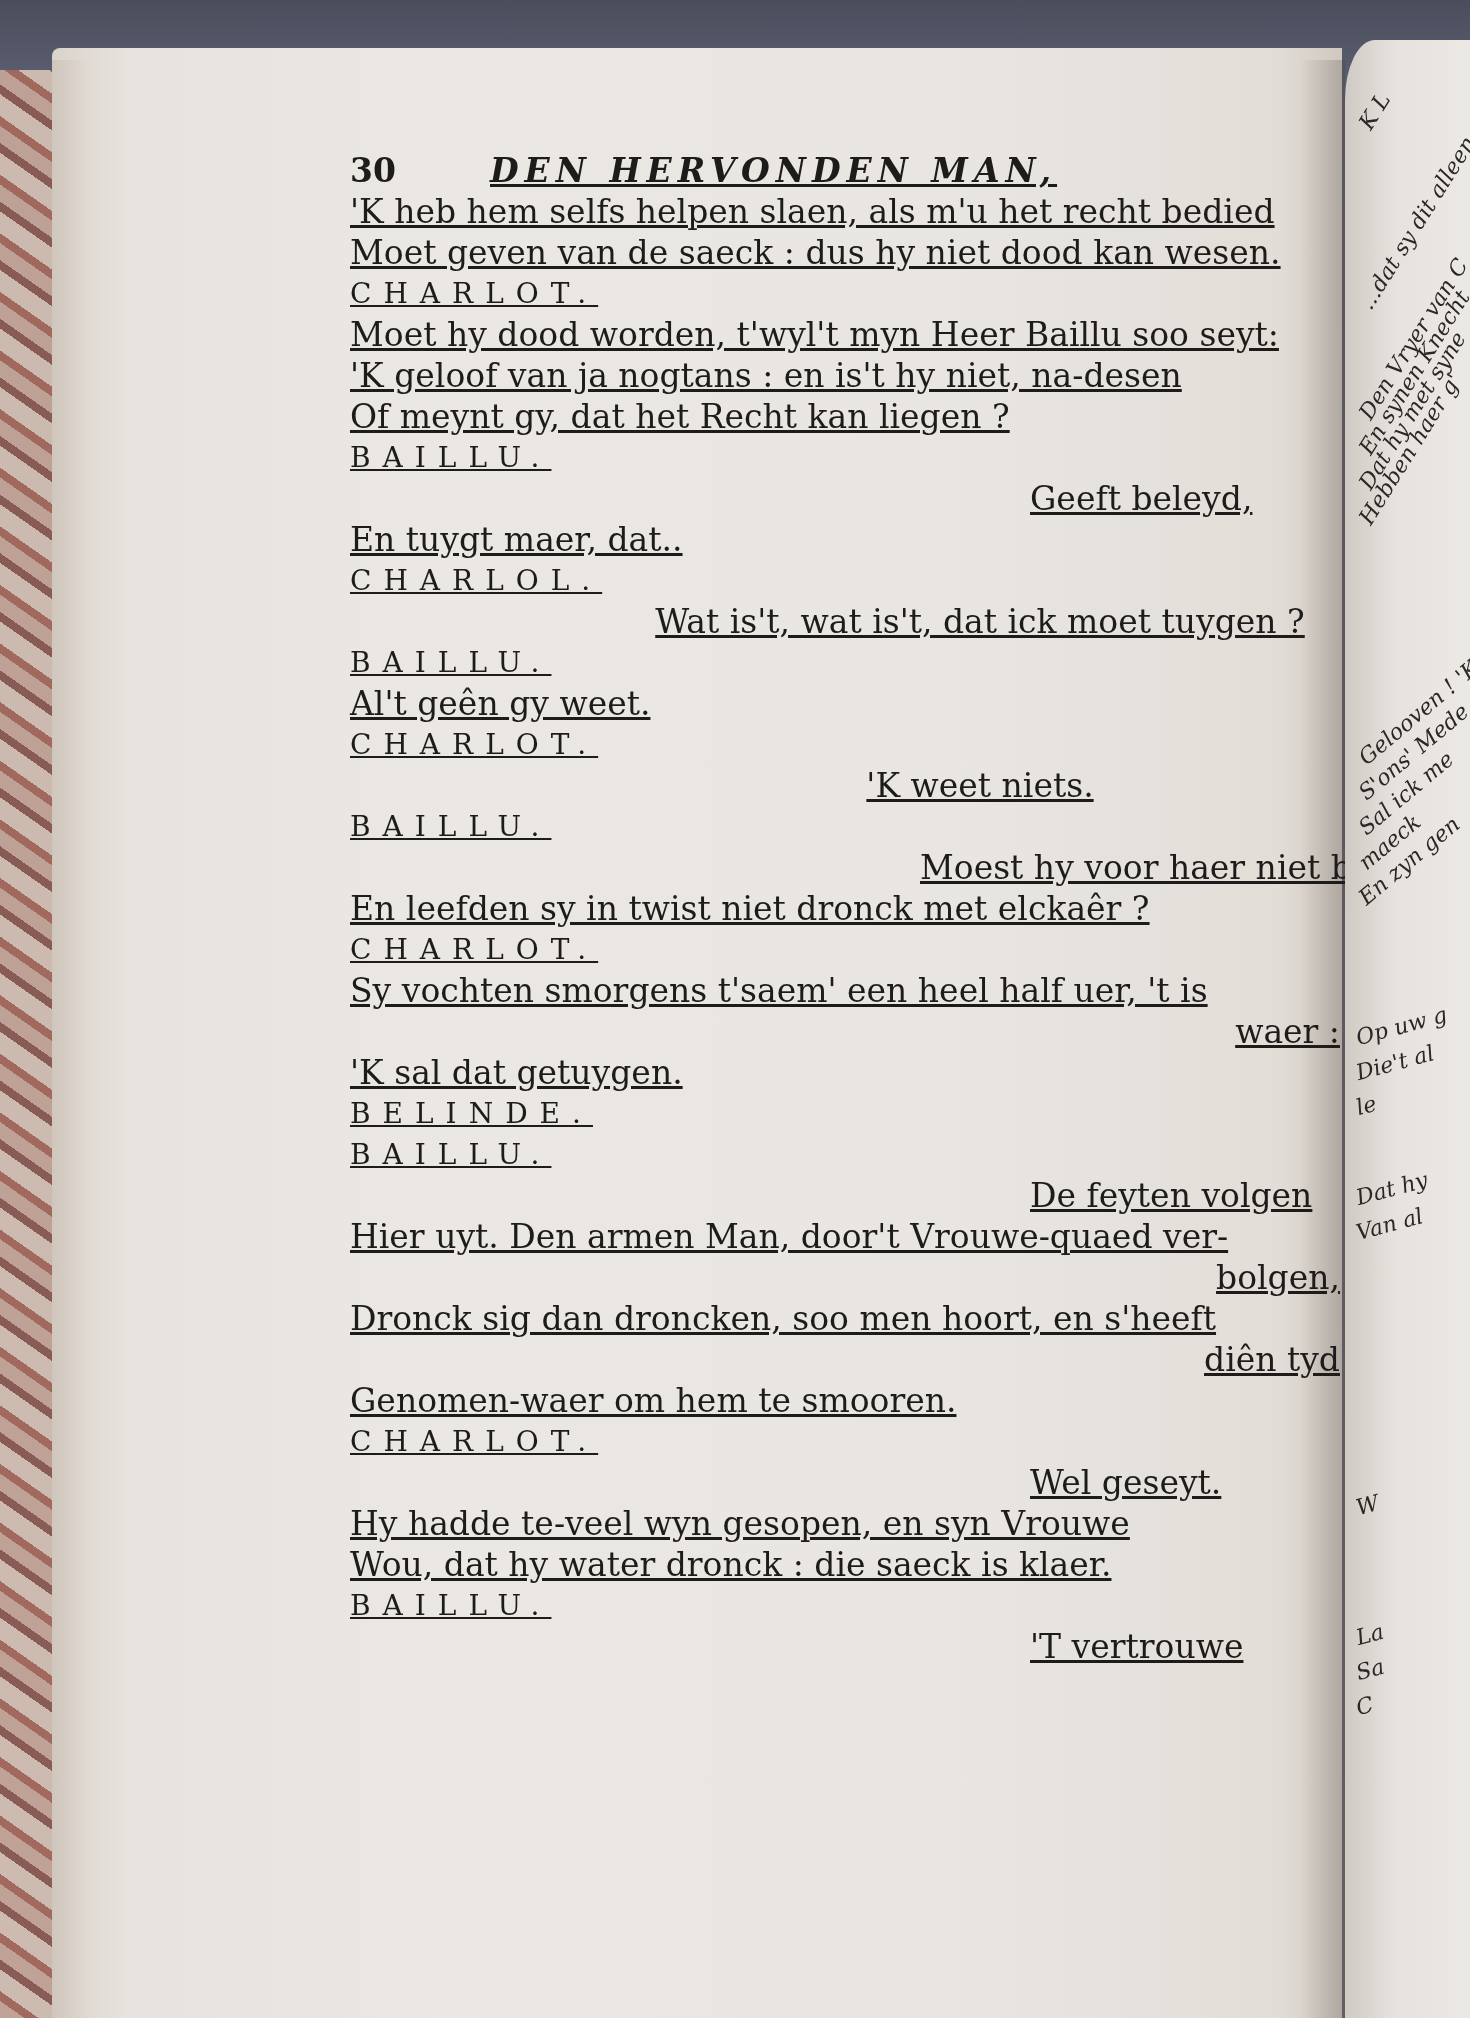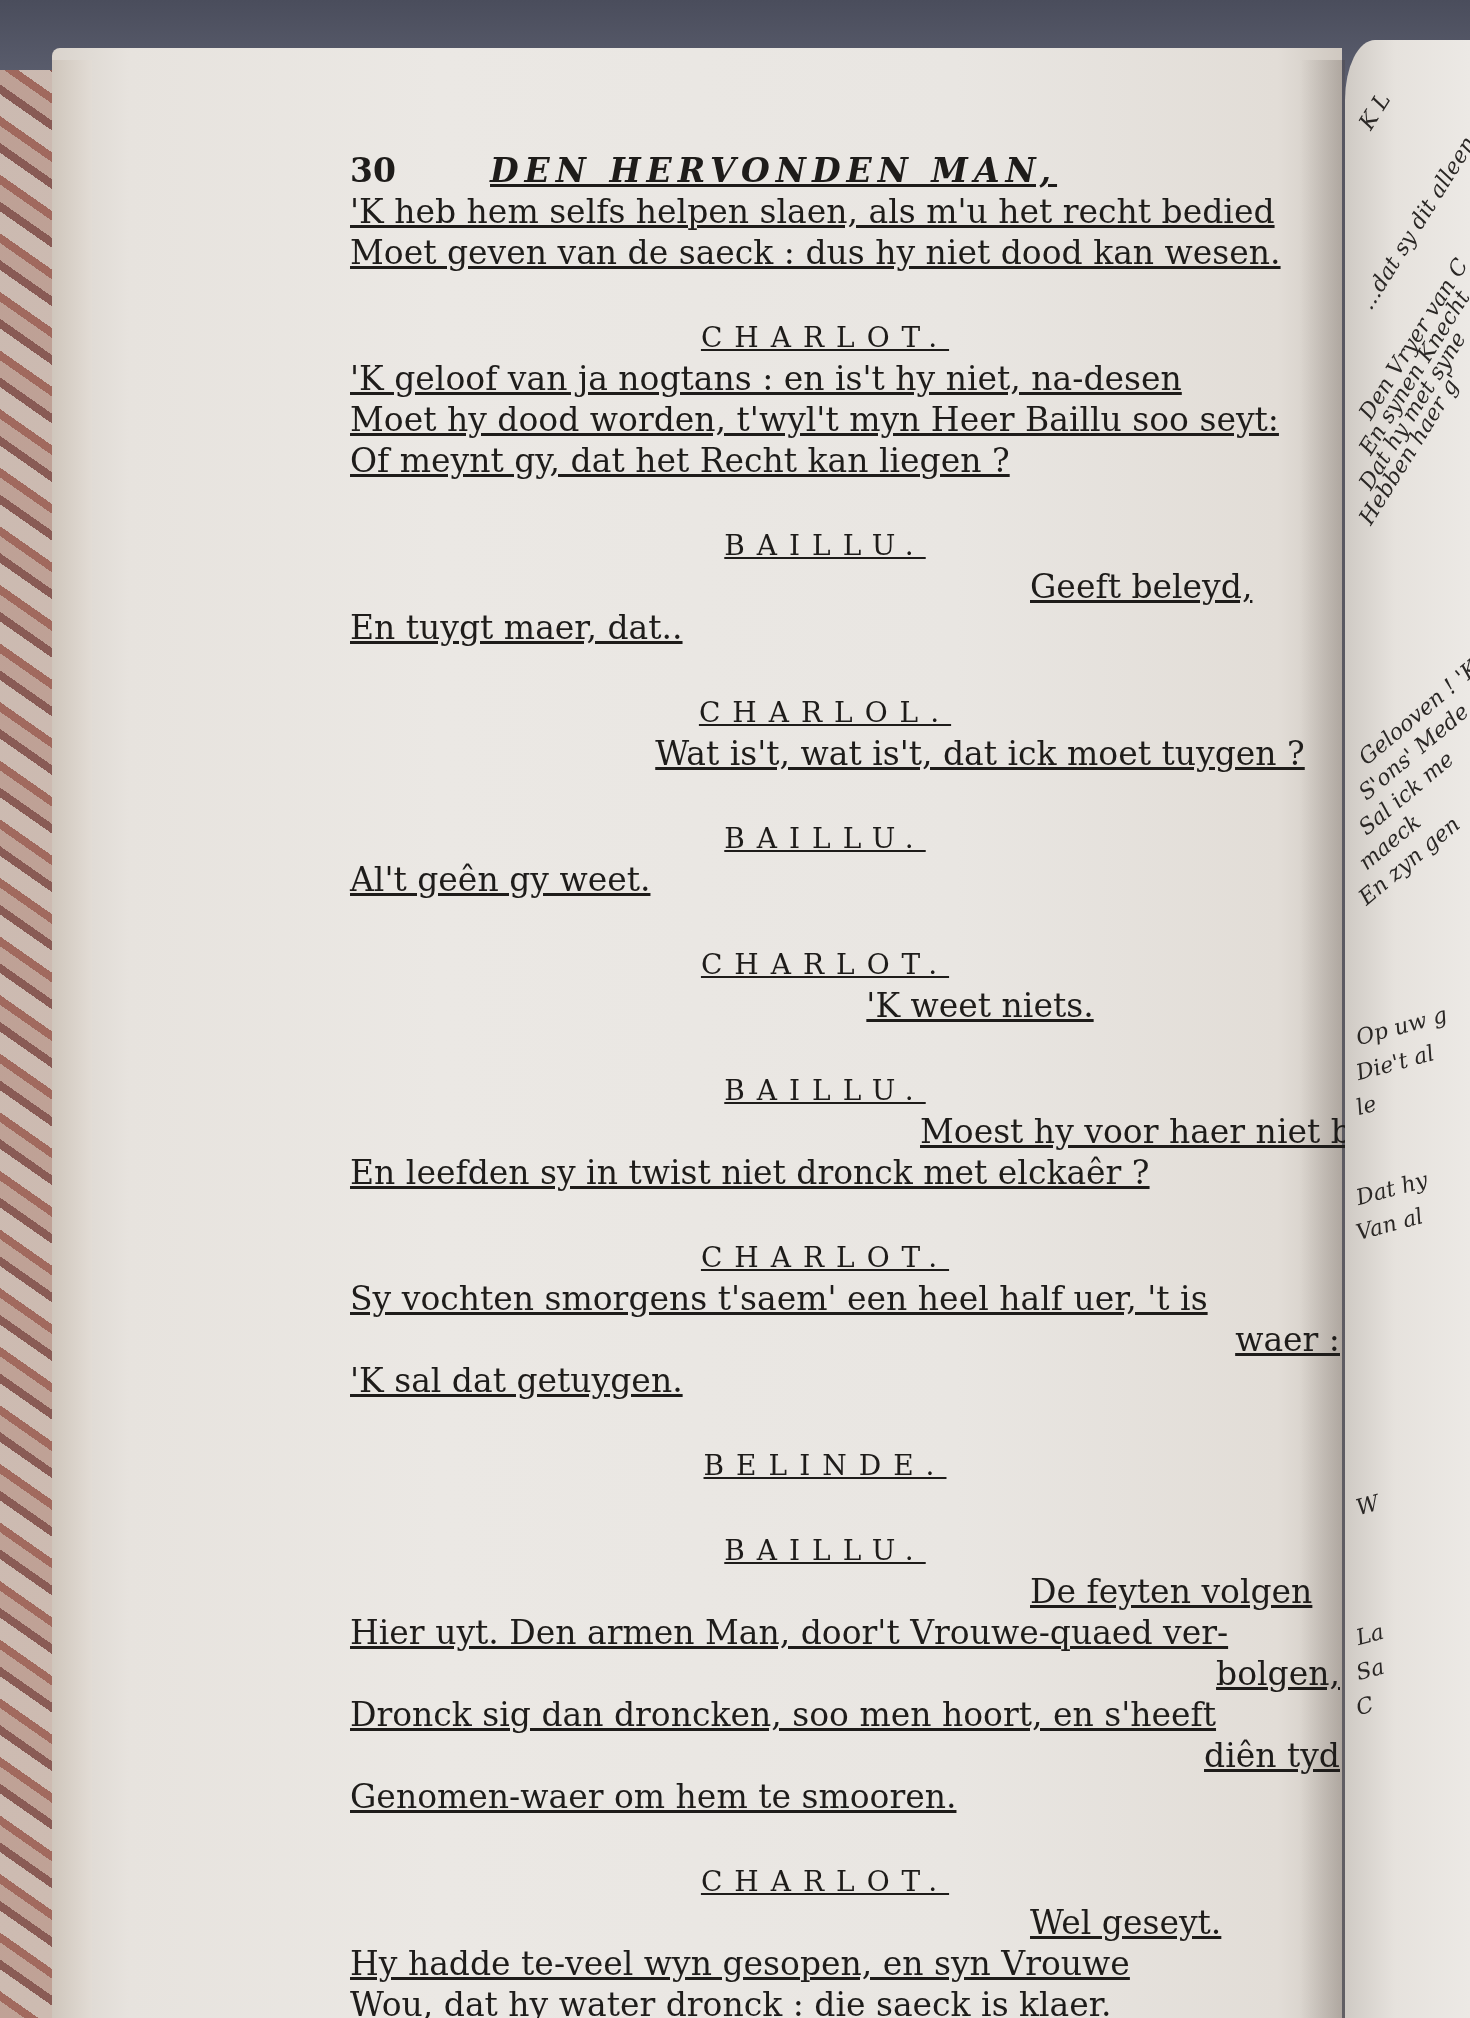--- a/index.html
+++ b/index.html
@@ -32,21 +32,21 @@
     border-top-left-radius:30px 60px;
     overflow:hidden;
   }
   .text-col {
     position:absolute; left:350px; top:150px; width:990px;
     color:#1e1c1a; font-size:33px; line-height:41px;text-decoration:underline;
   }
   .line { white-space:nowrap; height:41px; }
   .header { font-style:italic; font-weight:bold; letter-spacing:6px; }
   .pagenum { display:inline-block; width:140px; font-style:normal; letter-spacing:0; }
-  .speaker { letter-spacing:12px; font-size:28px; text-align:center; padding-right:40px;margin-top:44px; }
+  .speaker { letter-spacing:12px; font-size:28px; text-align:left; padding-right:40px; }
   .indent-mid { padding-left:270px;text-align:center; }
   .indent-right { padding-left:680px; }
   .indent-far { padding-left:570px; }
   .indent-sub { padding-left:110px;text-align:right; }
   .indent-bels { padding-left:330px; }
   .right-frag {
     position:absolute; left:8px; color:#2a2725; font-style:italic; font-size:22px;
     line-height:28px; transform-origin:left top; white-space:nowrap;
   }
   .rf-rot { transform:rotate(-58deg); }
@@ -62,22 +62,22 @@
 <div class="gutter-shadow"></div>
 
 <div class="text-col">
   <div class="line header">
     <span class="pagenum">30</span><span>DEN HERVONDEN MAN,</span>
   </div>
   <div id="lines">
       <div class="line ">'K heb hem selfs helpen slaen, als m'u het recht bedied</div>
       <div class="line ">Moet geven van de saeck : dus hy niet dood kan wesen.</div>
       <div class="line speaker">CHARLOT.</div>
+      <div class="line ">Moet hy dood worden, t'wyl't myn Heer Baillu soo seyt:</div>
       <div class="line ">'K geloof van ja nogtans : en is't hy niet, na-desen</div>
-      <div class="line ">Moet hy dood worden, t'wyl't myn Heer Baillu soo seyt:</div>
       <div class="line ">Of meynt gy, dat het Recht kan liegen ?</div>
       <div class="line speaker">BAILLU.</div>
       <div class="line indent-right">Geeft beleyd,</div>
       <div class="line ">En tuygt maer, dat..</div>
       <div class="line speaker">CHARLOL.</div>
       <div class="line indent-mid">Wat is't, wat is't, dat ick moet tuygen ?</div>
       <div class="line speaker">BAILLU.</div>
       <div class="line ">Al't geên gy weet.</div>
       <div class="line speaker">CHARLOT.</div>
       <div class="line indent-mid">'K weet niets.</div>

